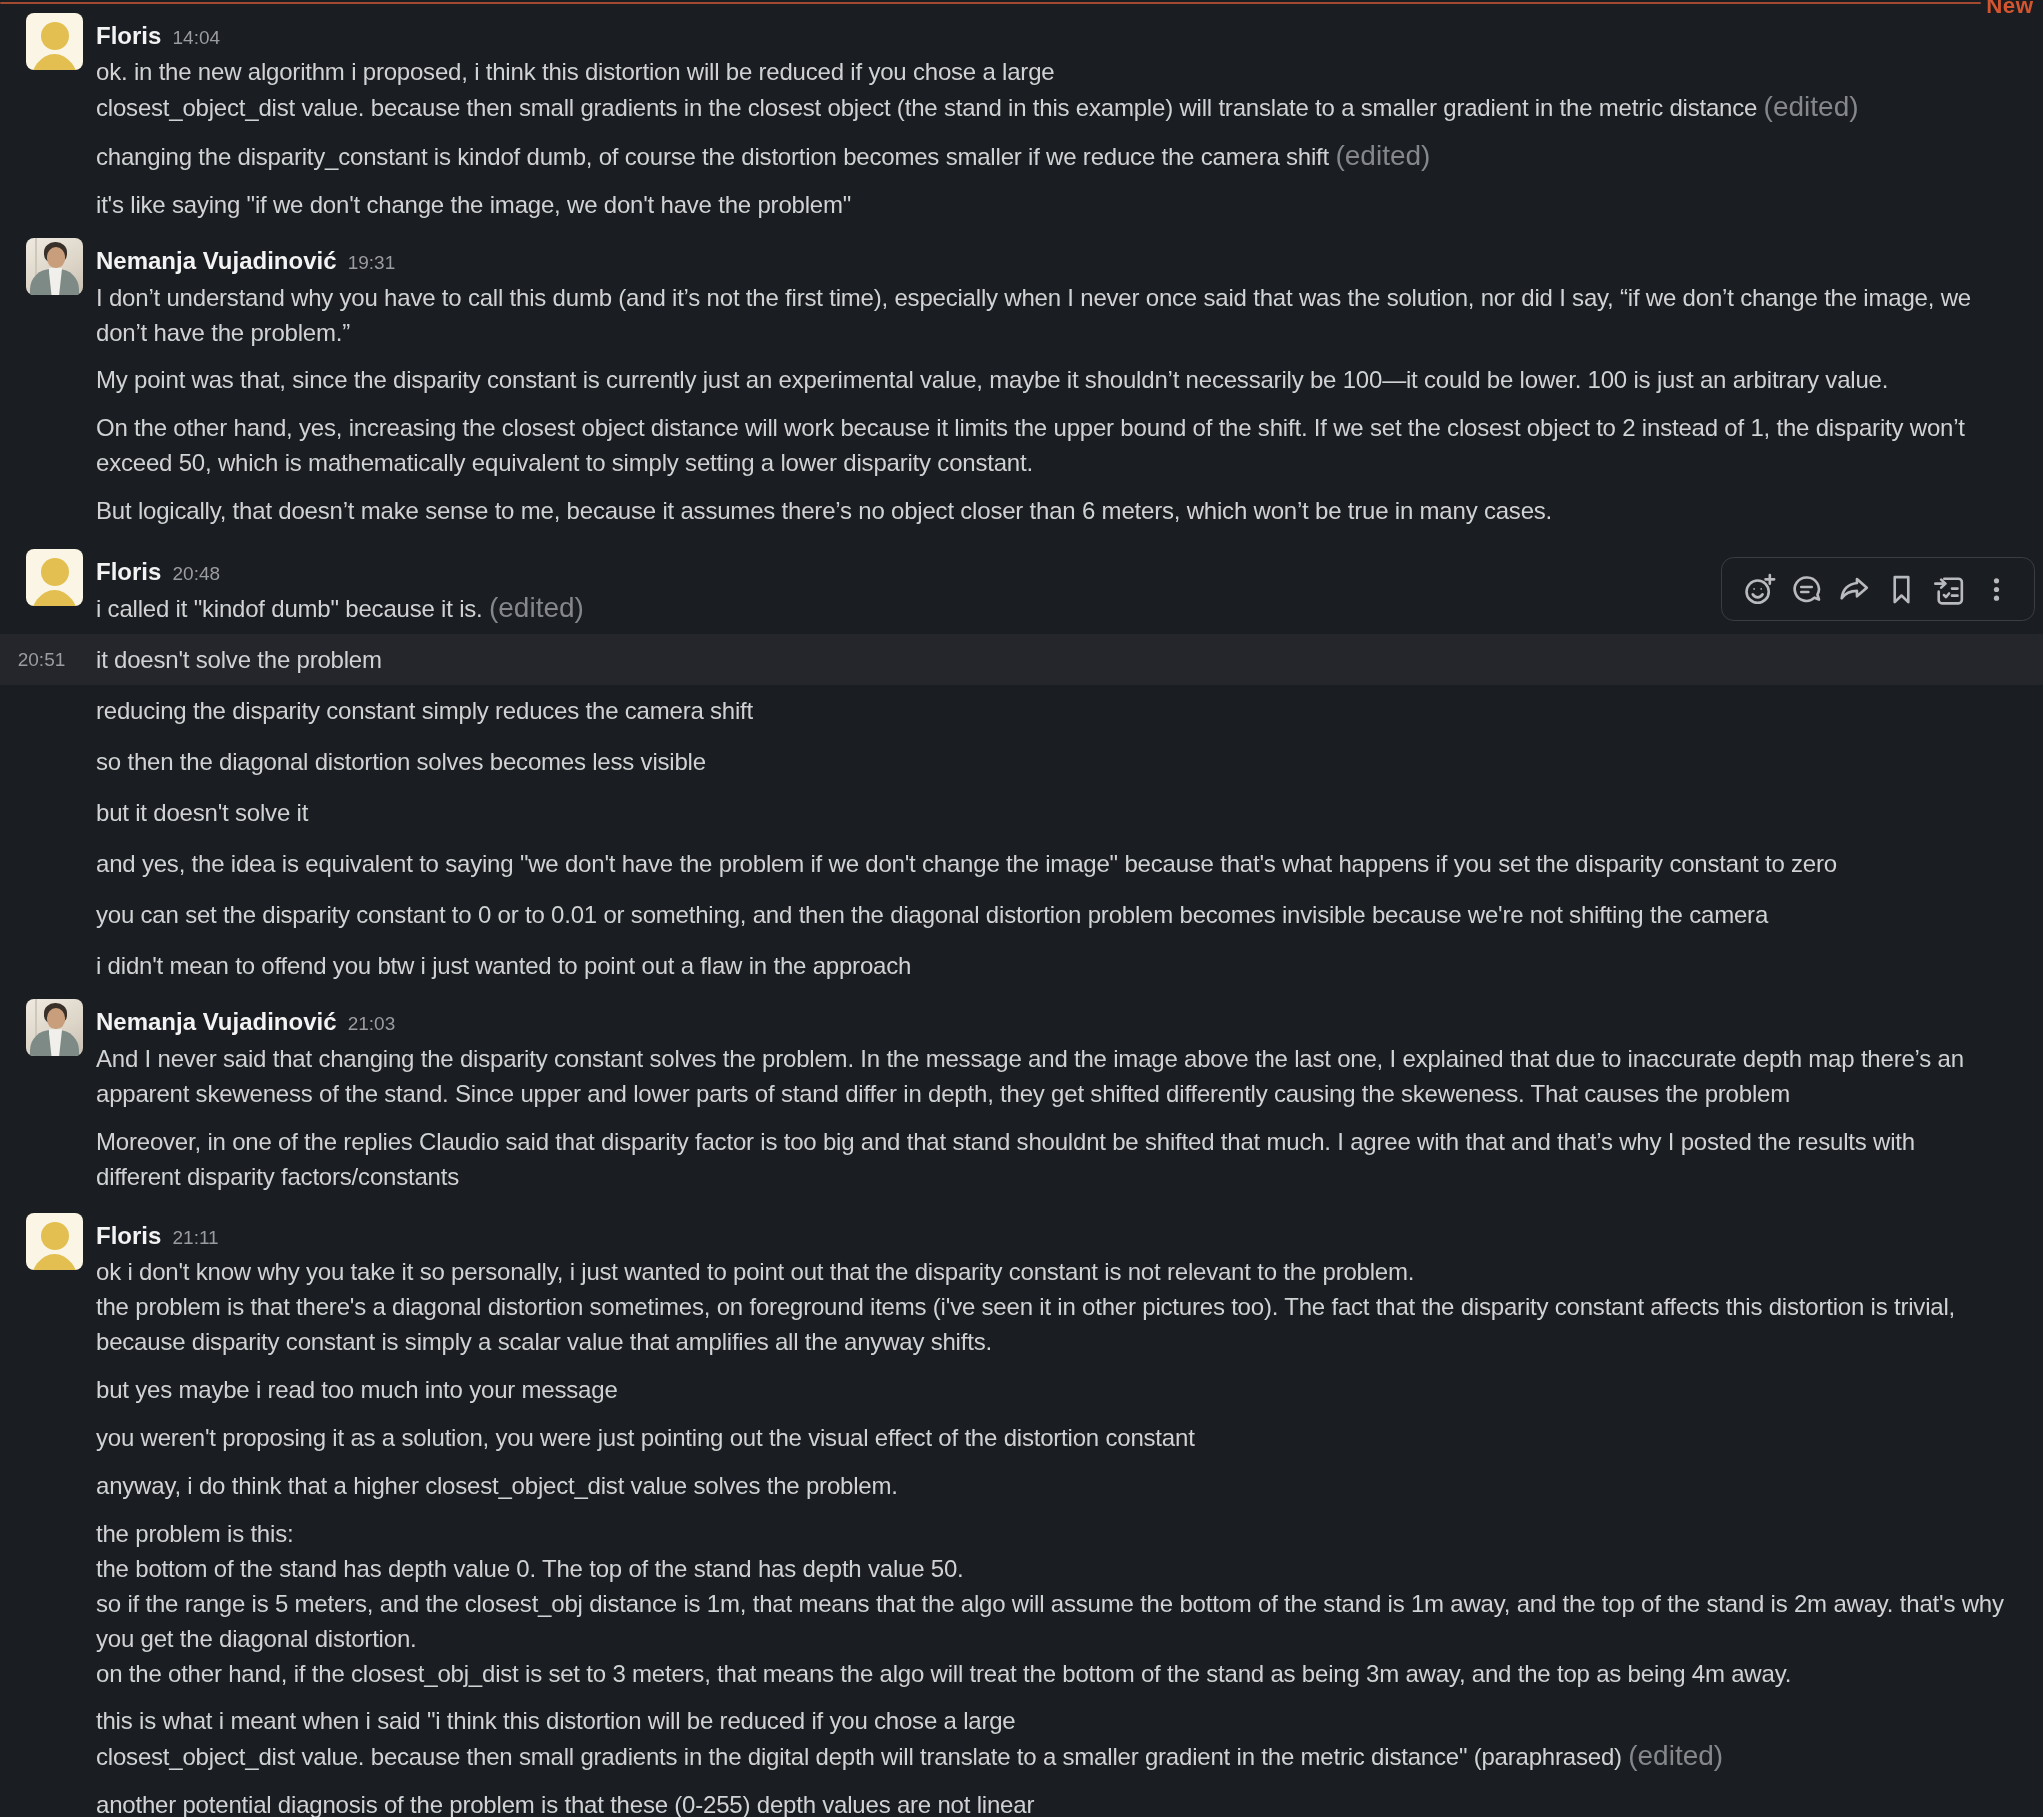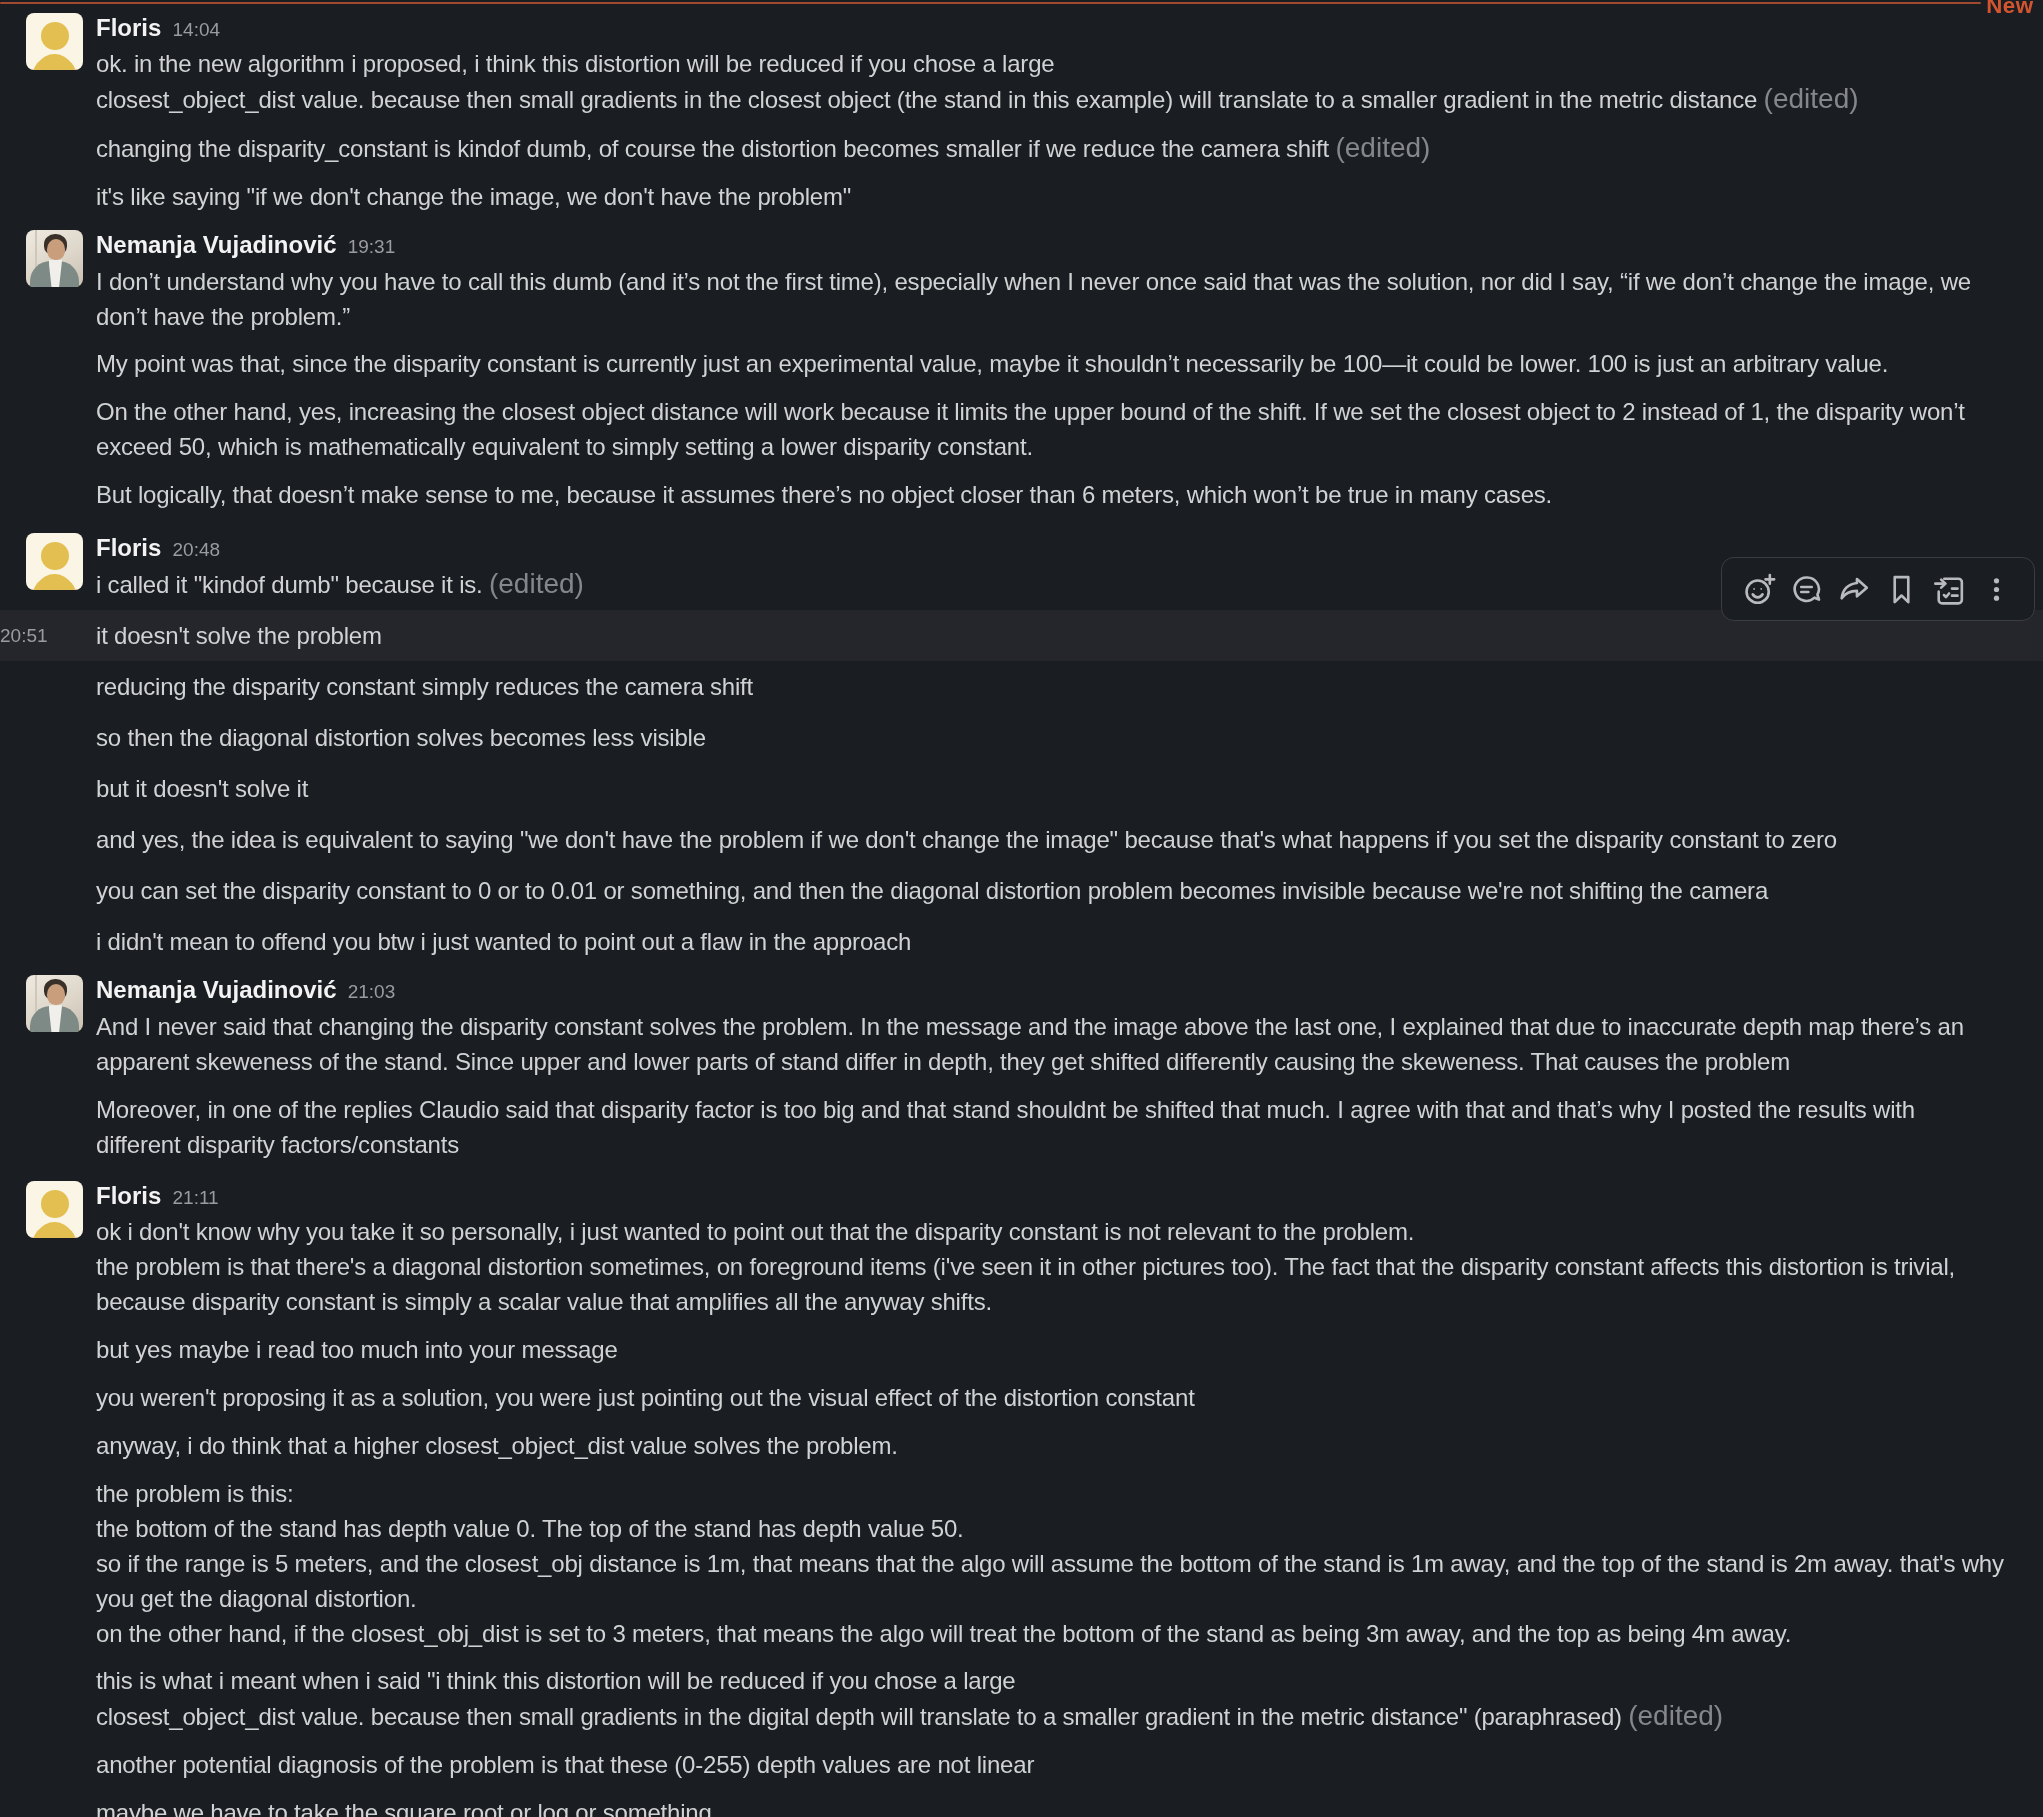--- a/index.html
+++ b/index.html
@@ -8,40 +8,40 @@
     width:2043px;height:1818px;position:relative;overflow:hidden;
     background:#1a1d21;color:#d1d2d3;
     font-family:"Liberation Sans","DejaVu Sans",sans-serif;
   }
   
   .new-divider{position:relative;height:4.8px}
   .new-line{position:absolute;left:0;top:1.6px;right:62px;height:2.4px;background:#a14a30;border-radius:1.6px}
   .new-label{position:absolute;right:9.6px;top:-7.2px;font-size:22.3px;font-weight:bold;color:#d2552f;letter-spacing:0.4px}
   
   .msg{position:relative;padding:6.4px 48px 8px 96px}
-  .msg.with-header{padding-top:8px}
+  .msg.with-header{padding-top:16px}
   .msg.hovered{background:#24262b}
   .avatar{position:absolute;left:25.5px;top:8px;width:57px;height:57px;border-radius:8px;overflow:hidden}
   .avatar.floris{background:#fbf5e6}
   .floris .head{position:absolute;left:15px;top:8.8px;width:28px;height:28px;border-radius:50%;background:#e3bf51}
   .floris .bust{position:absolute;left:4px;top:41px;width:49px;height:32px;border-radius:50% 50% 0 0/100% 100% 0 0;background:#e3bf51}
   .avatar.nemanja{background:linear-gradient(150deg,#efeae1 0%,#ddd6c9 55%,#c8c1b2 100%)}
   .nemanja .wall{position:absolute;left:9.6px;top:0;width:2.4px;height:57px;background:#cfc8ba}
   .nemanja .hair{position:absolute;left:18.4px;top:4px;width:23px;height:21px;border-radius:48% 48% 40% 40%;background:#39302a}
   .nemanja .face{position:absolute;left:21px;top:8.8px;width:18.4px;height:21px;border-radius:50% 50% 46% 46%;background:#c99e7c}
   .nemanja .cardigan{position:absolute;left:4.8px;top:31px;width:49px;height:29px;border-radius:42% 42% 0 0/70% 70% 0 0;background:#7e8a85}
   .nemanja .shirt{position:absolute;left:23px;top:30px;width:13.6px;height:27px;background:#f0efeb;clip-path:polygon(0 0,100% 0,78% 100%,22% 100%)}
   .header{display:flex;align-items:baseline;gap:11.2px;line-height:30px;margin-bottom:1.6px}
   .author{font-size:24px;font-weight:bold;color:#f3f3f4}
   .time{font-size:19px;color:#9b9ca0}
   .para{margin-top:1.6px}
   .para + .para{margin-top:12.8px}
   .line{font-size:24px;line-height:35px;white-space:nowrap;letter-spacing:-0.2px}
   .edited{font-size:28px;color:#85878b;margin-left:6.4px;letter-spacing:0}
-  .gutter-time{position:absolute;left:0;top:15px;width:83px;text-align:left;font-size:19px;color:#9b9ca0}
+  .gutter-time{position:absolute;left:0;top:15px;width:83px;text-align:center;font-size:19px;color:#9b9ca0}
   
   .hover-toolbar{
     position:absolute;top:557px;right:8px;width:314px;height:64px;z-index:6;
     background:#1a1d21;border:1.6px solid #3a3d42;border-radius:12.8px;
     display:flex;align-items:center;justify-content:space-between;padding:0 19px;
   }
   .tool-btn{width:37px;height:37px;display:flex;align-items:center;justify-content:center;color:#b9babd;background:none;border:none;padding:0;cursor:pointer}
   .tool-btn svg{display:block}
 </style>
 </head>

